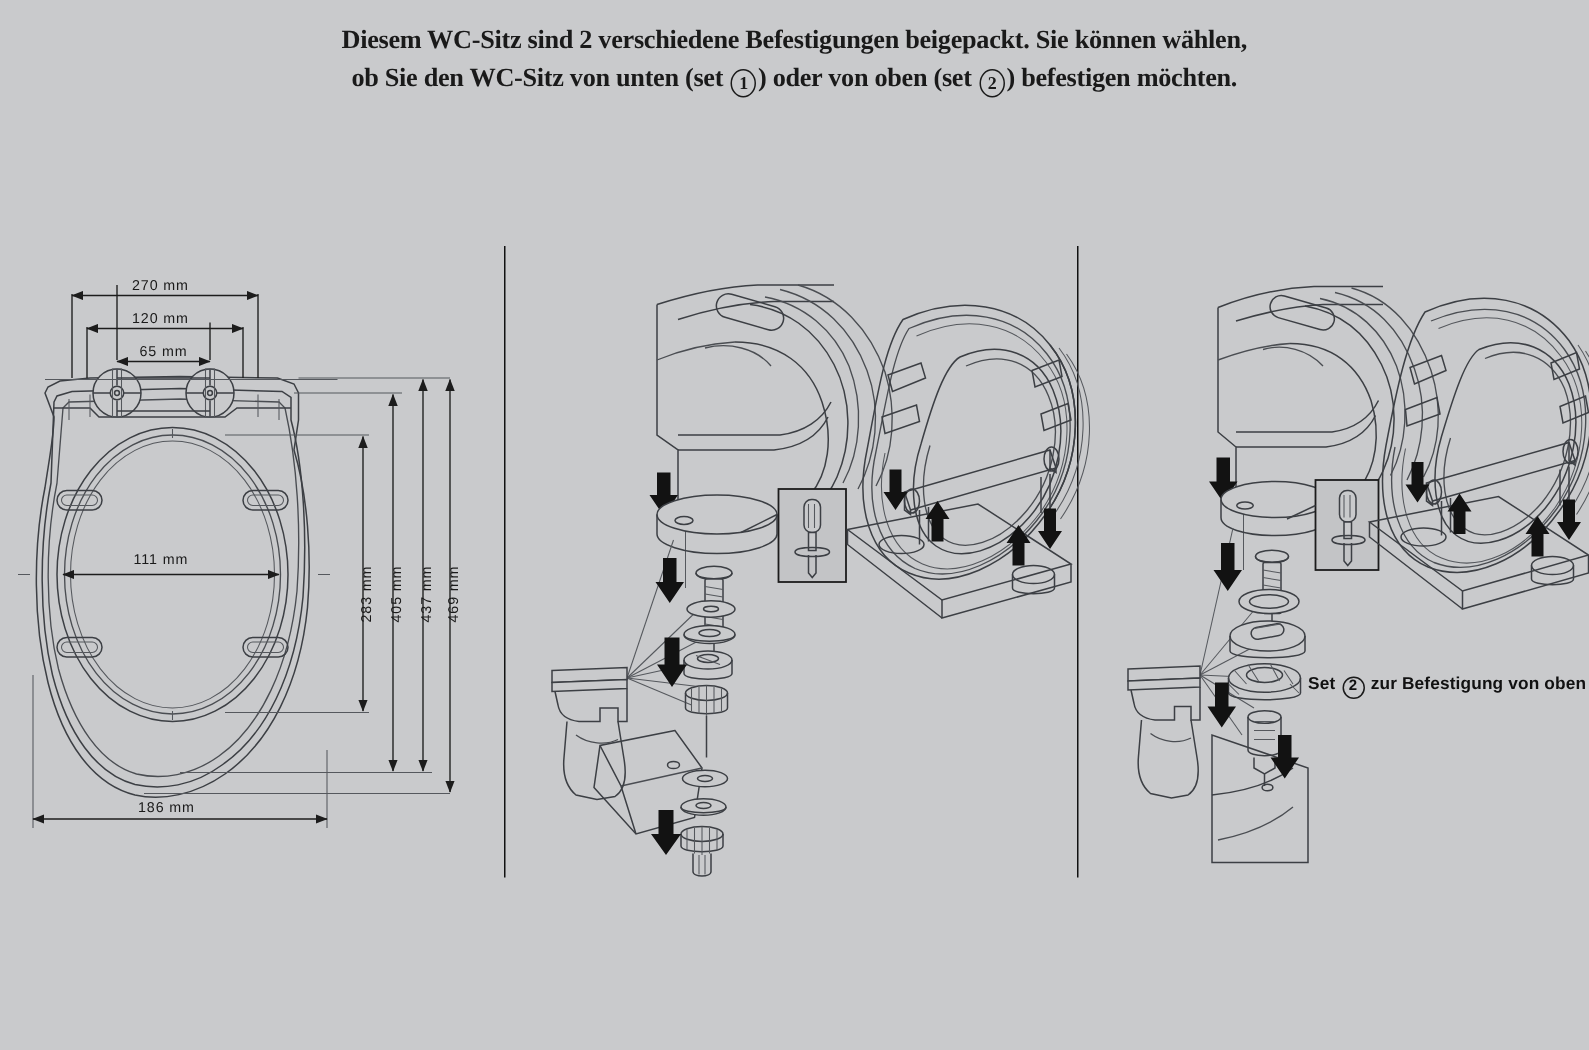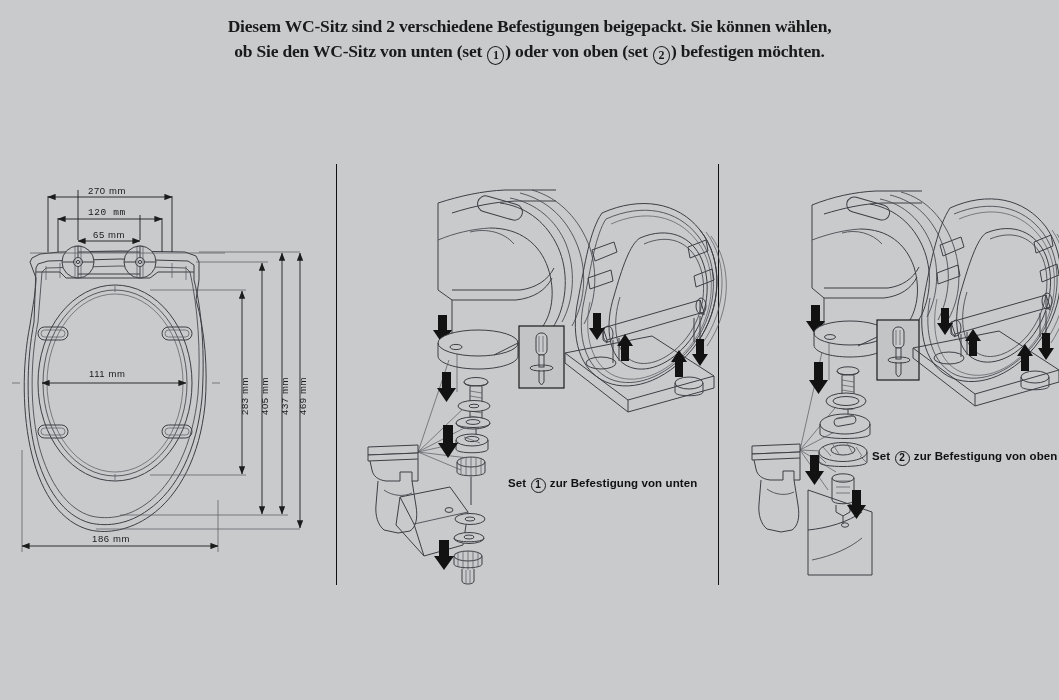--- a/index.html
+++ b/index.html
@@ -198,21 +198,21 @@
       <path class="dim" d="M300,253 L300,528" marker-start="url(#arS)" marker-end="url(#ar)"></path>
     </g>
 
     <g>
       <path class="thin" d="M22,450 L22,552 M218,500 L218,552"></path>
       <path class="dim" d="M22,546 L218,546" marker-start="url(#arS)" marker-end="url(#ar)"></path>
     </g>
   </svg>
 
   <div class="dimtxt" style="left:88px;top:185px;">270 mm</div>
-  <div class="dimtxt" style="left:88px;top:207px;font-family:Liberation Mono, monospace;">120 mm</div>
+  <div class="dimtxt" style="left:88px;top:207px;">120 mm</div>
   <div class="dimtxt" style="left:93px;top:229px;">65 mm</div>
   <div class="dimtxt" style="left:89px;top:368px;">111 mm</div>
   <div class="dimtxt vert" style="left:239px;top:415px;">283 mm</div>
   <div class="dimtxt vert" style="left:259px;top:415px;">405 mm</div>
   <div class="dimtxt vert" style="left:279px;top:415px;">437 mm</div>
   <div class="dimtxt vert" style="left:297px;top:415px;">469 mm</div>
   <div class="dimtxt" style="left:92px;top:533px;">186 mm</div>
 
   <svg class="layer" viewBox="0 0 1059 700">
 
@@ -389,25 +389,20 @@
 
       <g class="arrowblk">
         <polygon points="597,340 589,328 593,328 593,313 601,313 601,328 605,328"></polygon>
         <polygon points="625,334 633,346 629,346 629,361 621,361 621,346 617,346"></polygon>
         <polygon points="700,366 692,354 696,354 696,339 704,339 704,354 708,354"></polygon>
         <polygon points="679,350 687,362 683,362 683,377 675,377 675,362 671,362"></polygon>
       </g>
     </g>
   </svg>
 
-  <div class="setcap" style="left:508px;top:477px;">
-    <span>Set</span>
-    <span class="circnum">1</span>
-    <span>zur Befestigung von unten</span>
-  </div>
 
   <svg class="layer" viewBox="0 0 1059 700">
 
     <g>
       <path class="ln" d="M812,205 L812,288 L824,298 L824,328 L838,338 L846,336"></path>
       <path class="ln" d="M812,205 C832,197 854,192 876,191 L922,191"></path>
       <path class="ln" d="M824,214 C844,208 862,204 882,203 L922,203"></path>
       <path class="ln2" d="M812,240 C828,234 844,230 860,229"></path>
       <path class="ln" d="M860,229 C888,229 906,244 914,267 C921,290 917,312 906,326"></path>
       <path class="ln" d="M870,204 C892,208 910,221 921,243 C932,265 932,292 922,314

